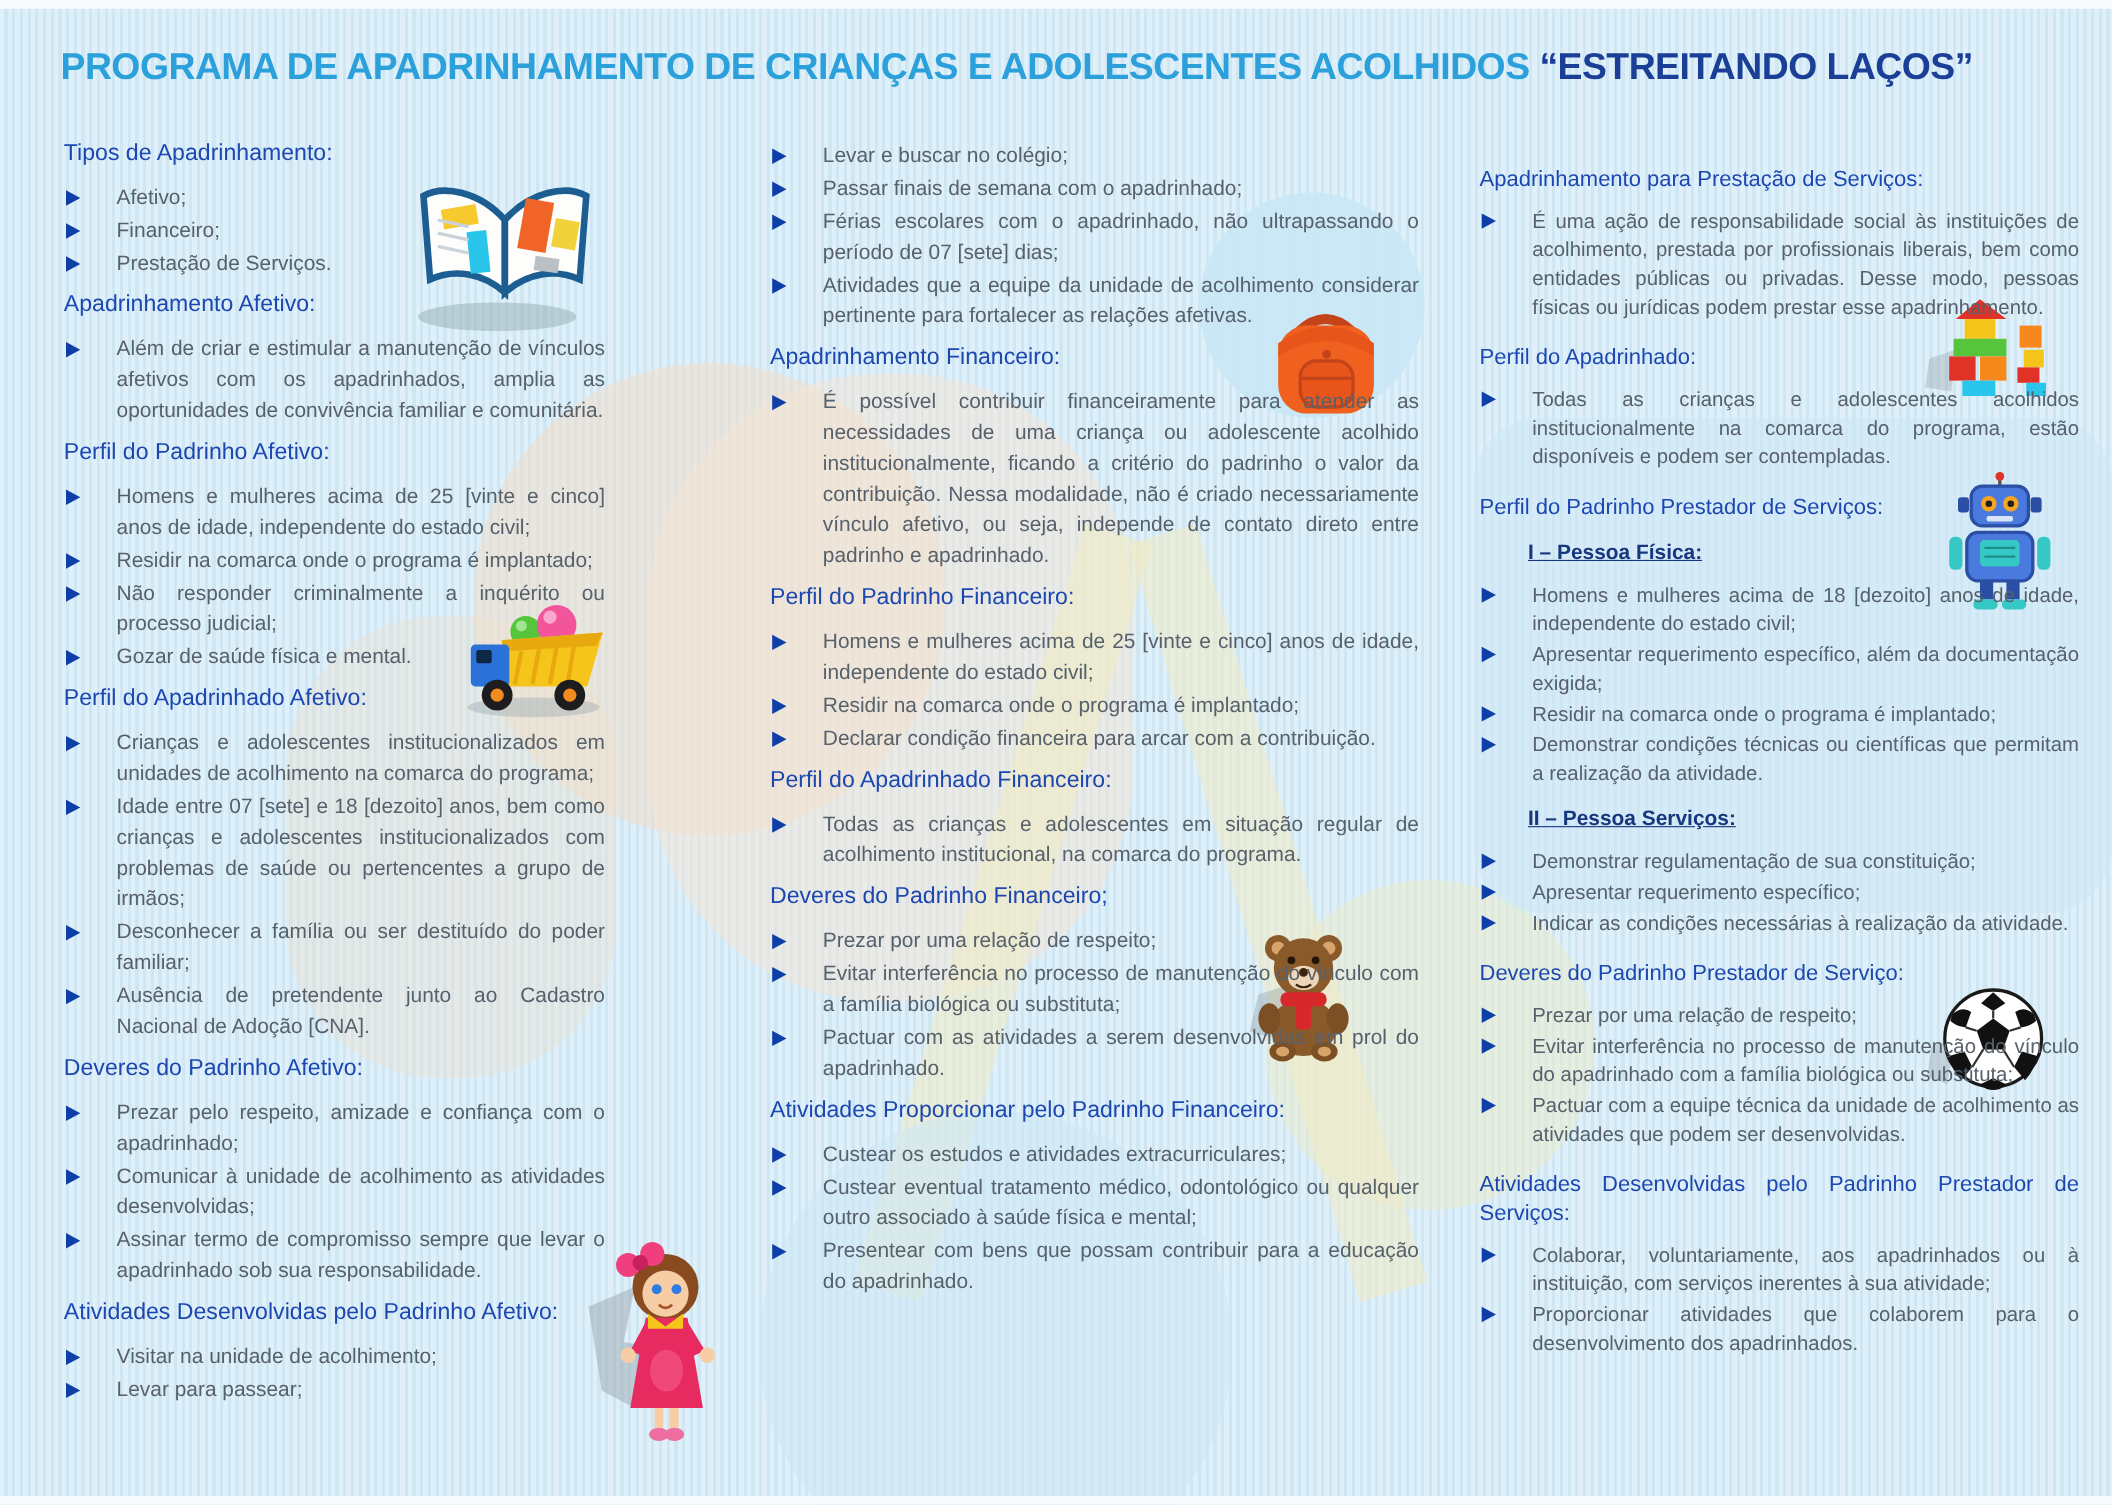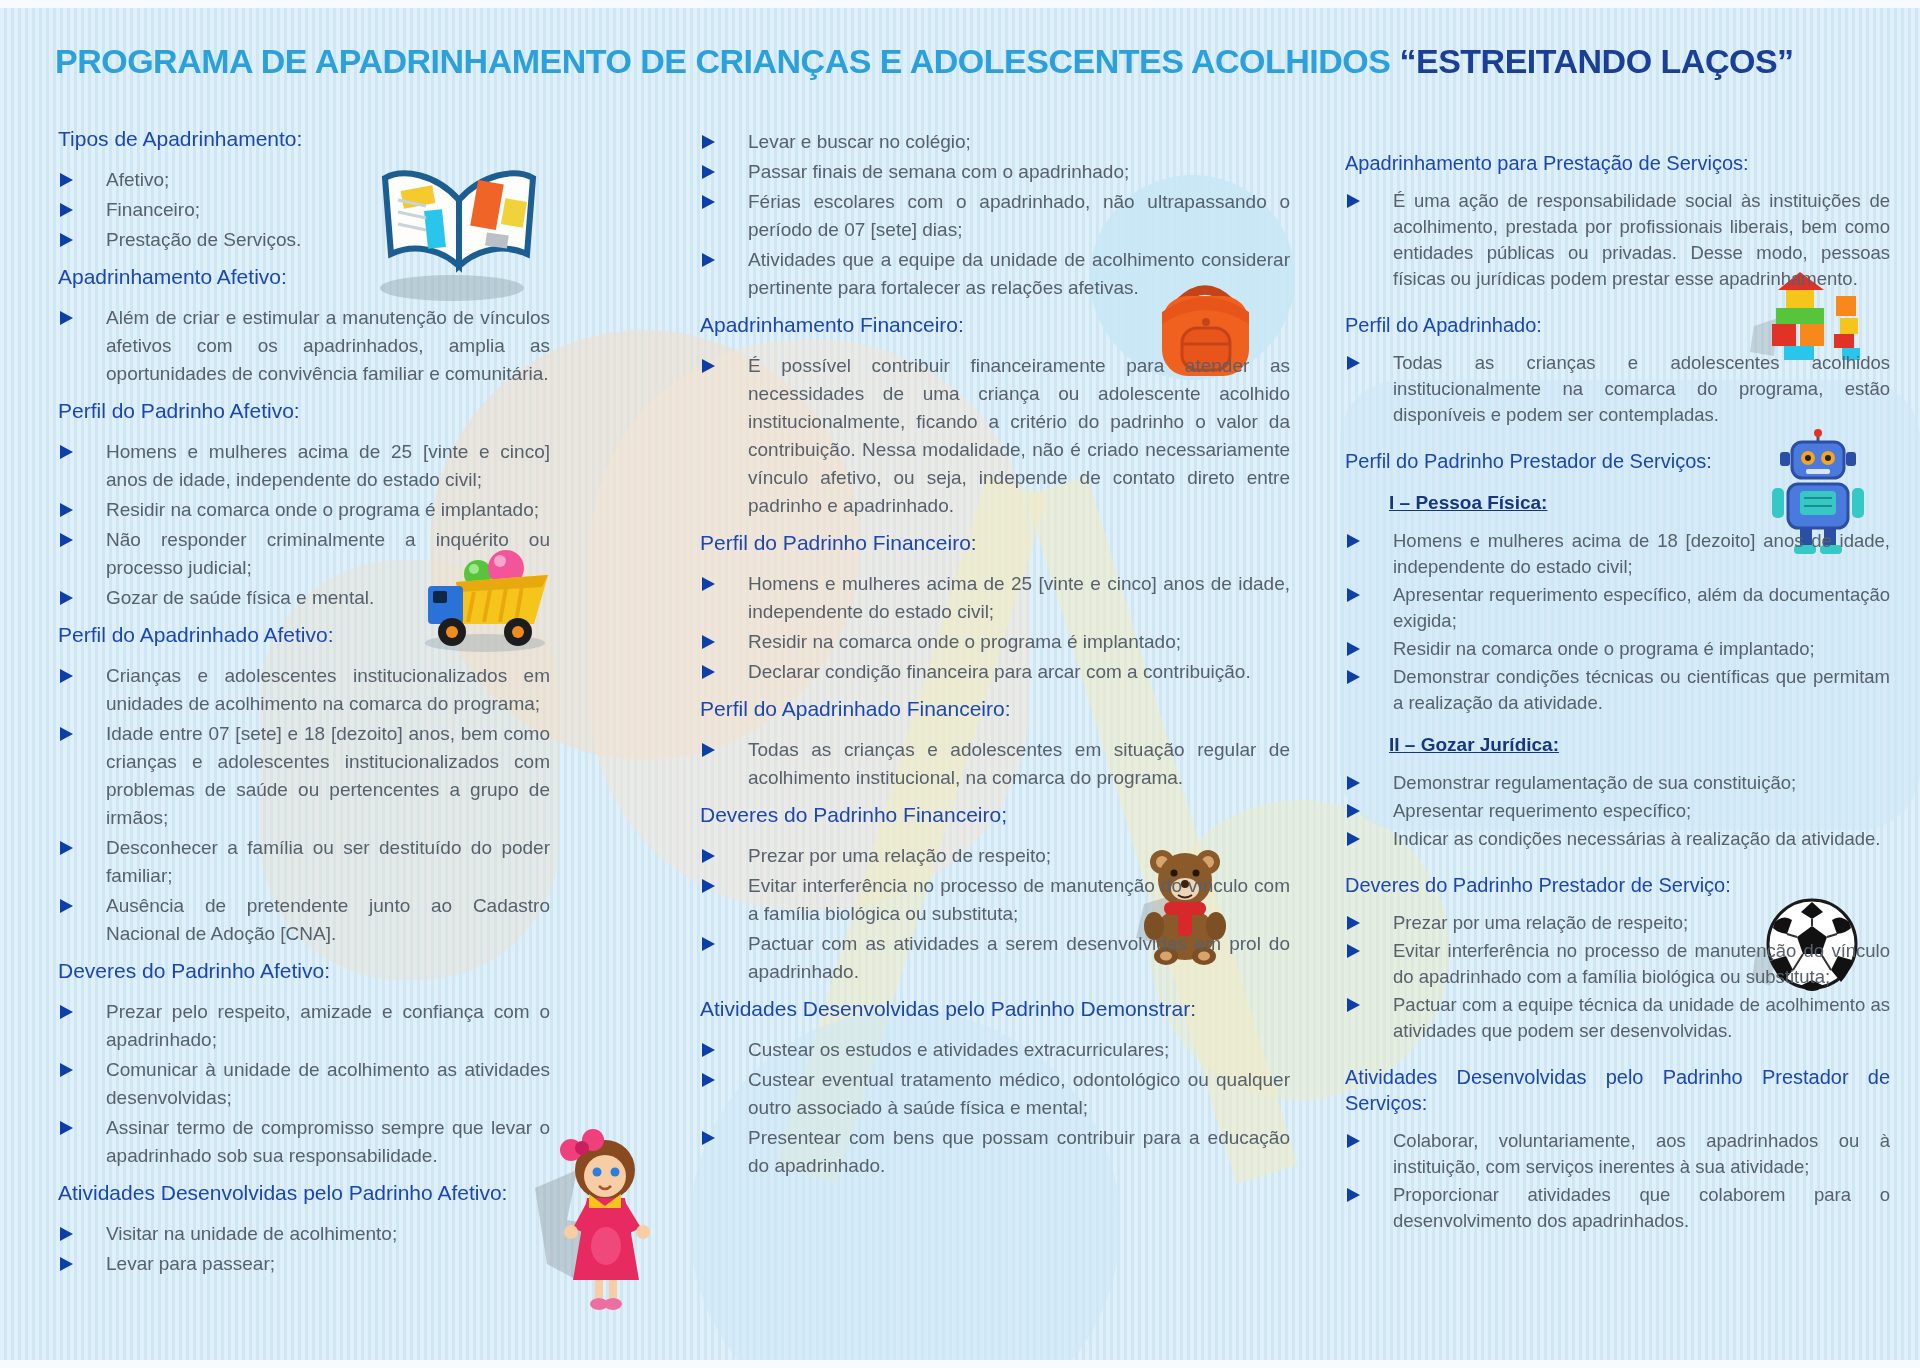--- a/index.html
+++ b/index.html
@@ -207,21 +207,21 @@
         <div class="item">
           <div class="blt"></div>
           <div class="itx">Evitar interferência no processo de manutenção do vínculo com a família biológica ou substituta;</div>
         </div>
         <div class="item">
           <div class="blt"></div>
           <div class="itx">Pactuar com as atividades a serem desenvolvidas em prol do apadrinhado.</div>
         </div>
       </div>
       <div class="sec">
-        <div class="sec-h">Atividades Desenvolvidas pelo Padrinho Demonstrar:</div>
+        <div class="sec-h">Atividades Proporcionar pelo Padrinho Financeiro:</div>
         <div class="item">
           <div class="blt"></div>
           <div class="itx">Custear os estudos e atividades extracurriculares;</div>
         </div>
         <div class="item">
           <div class="blt"></div>
           <div class="itx">Custear eventual tratamento médico, odontológico ou qualquer outro associado à saúde física e mental;</div>
         </div>
         <div class="item">
           <div class="blt"></div>
@@ -256,21 +256,21 @@
           <div class="itx">Apresentar requerimento específico, além da documentação exigida;</div>
         </div>
         <div class="item">
           <div class="blt"></div>
           <div class="itx">Residir na comarca onde o programa é implantado;</div>
         </div>
         <div class="item">
           <div class="blt"></div>
           <div class="itx">Demonstrar condições técnicas ou científicas que permitam a realização da atividade.</div>
         </div>
-        <div class="sub-h">II – Gozar Jurídica:</div>
+        <div class="sub-h">II – Pessoa Serviços:</div>
         <div class="item">
           <div class="blt"></div>
           <div class="itx">Demonstrar regulamentação de sua constituição;</div>
         </div>
         <div class="item">
           <div class="blt"></div>
           <div class="itx">Apresentar requerimento específico;</div>
         </div>
         <div class="item">
           <div class="blt"></div>

